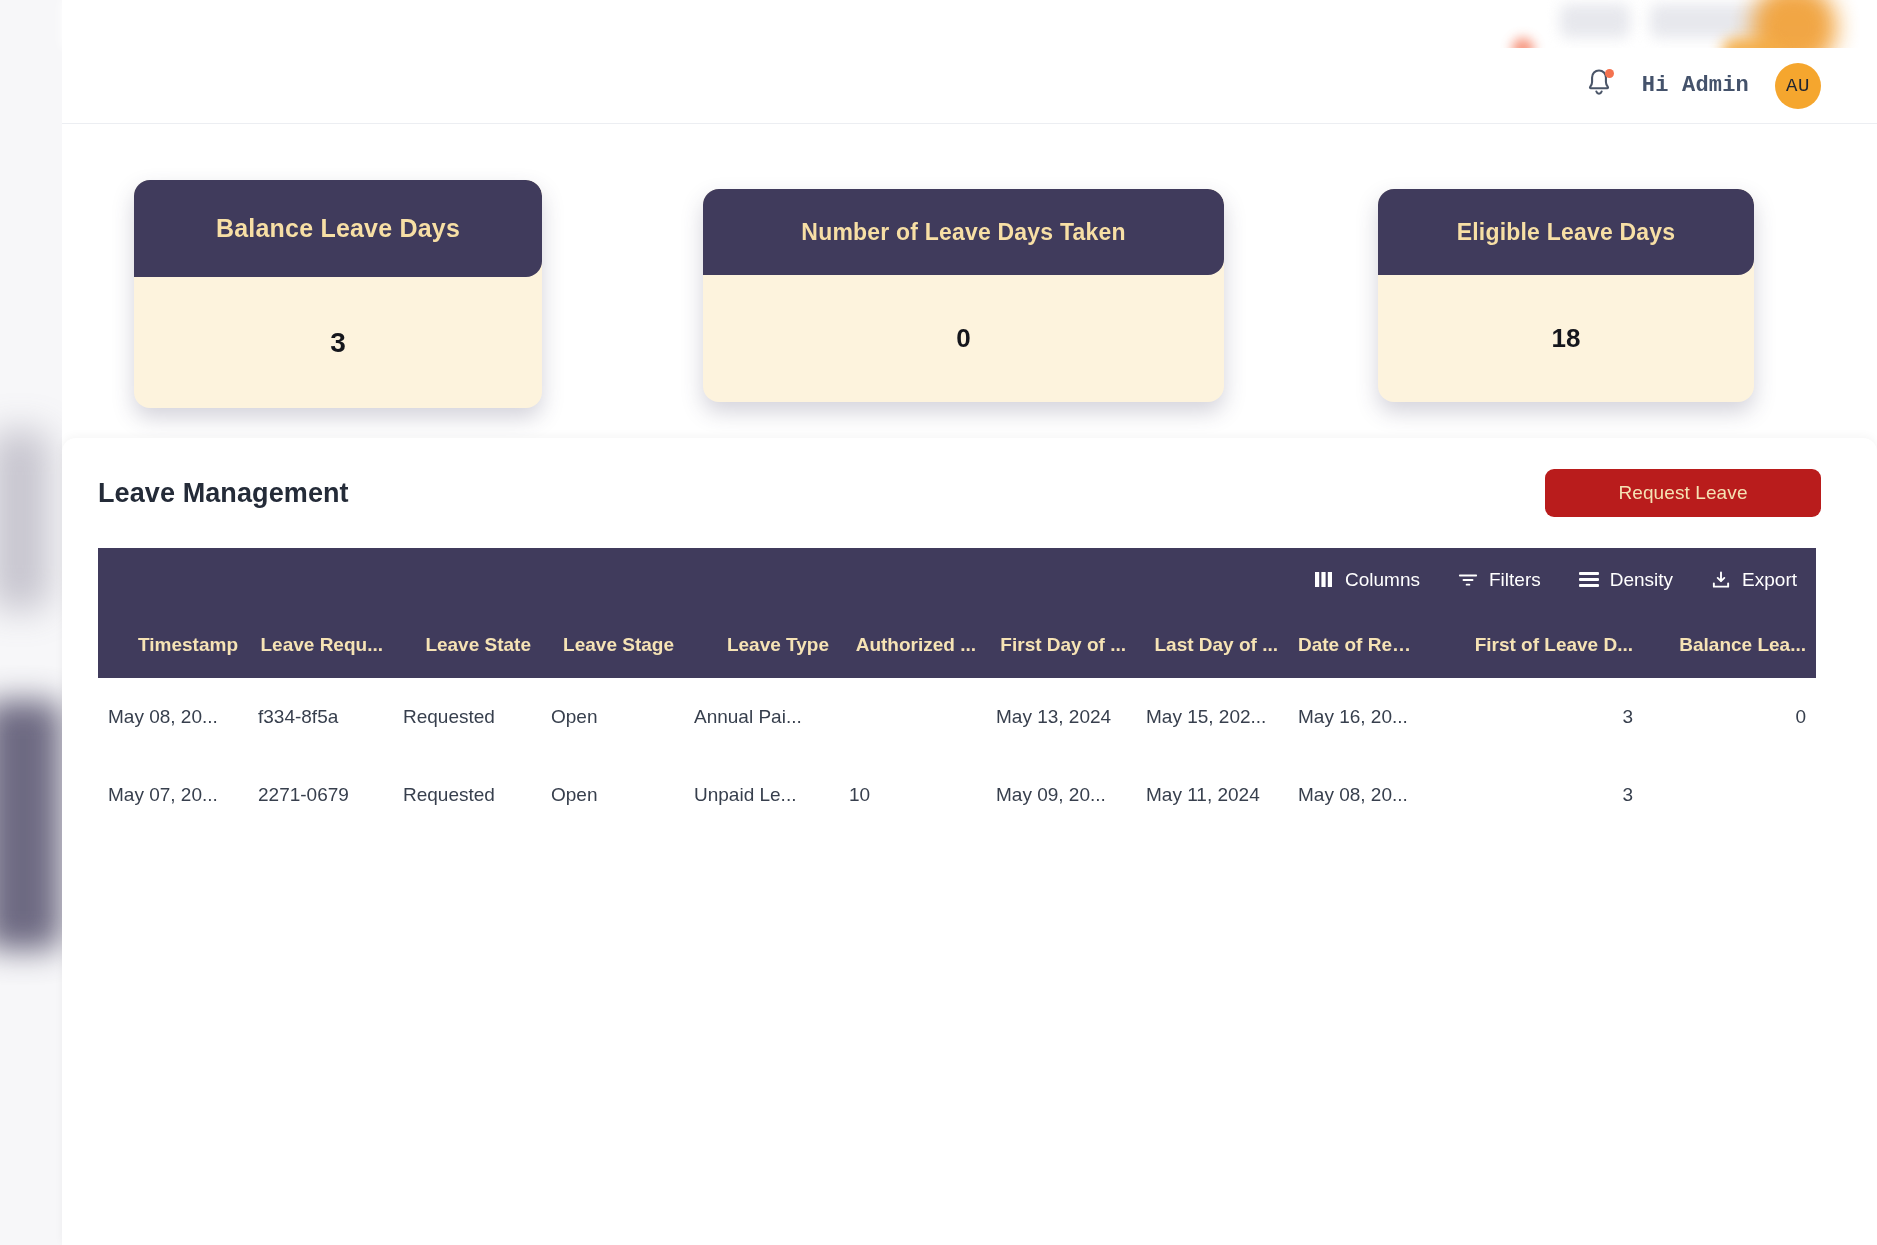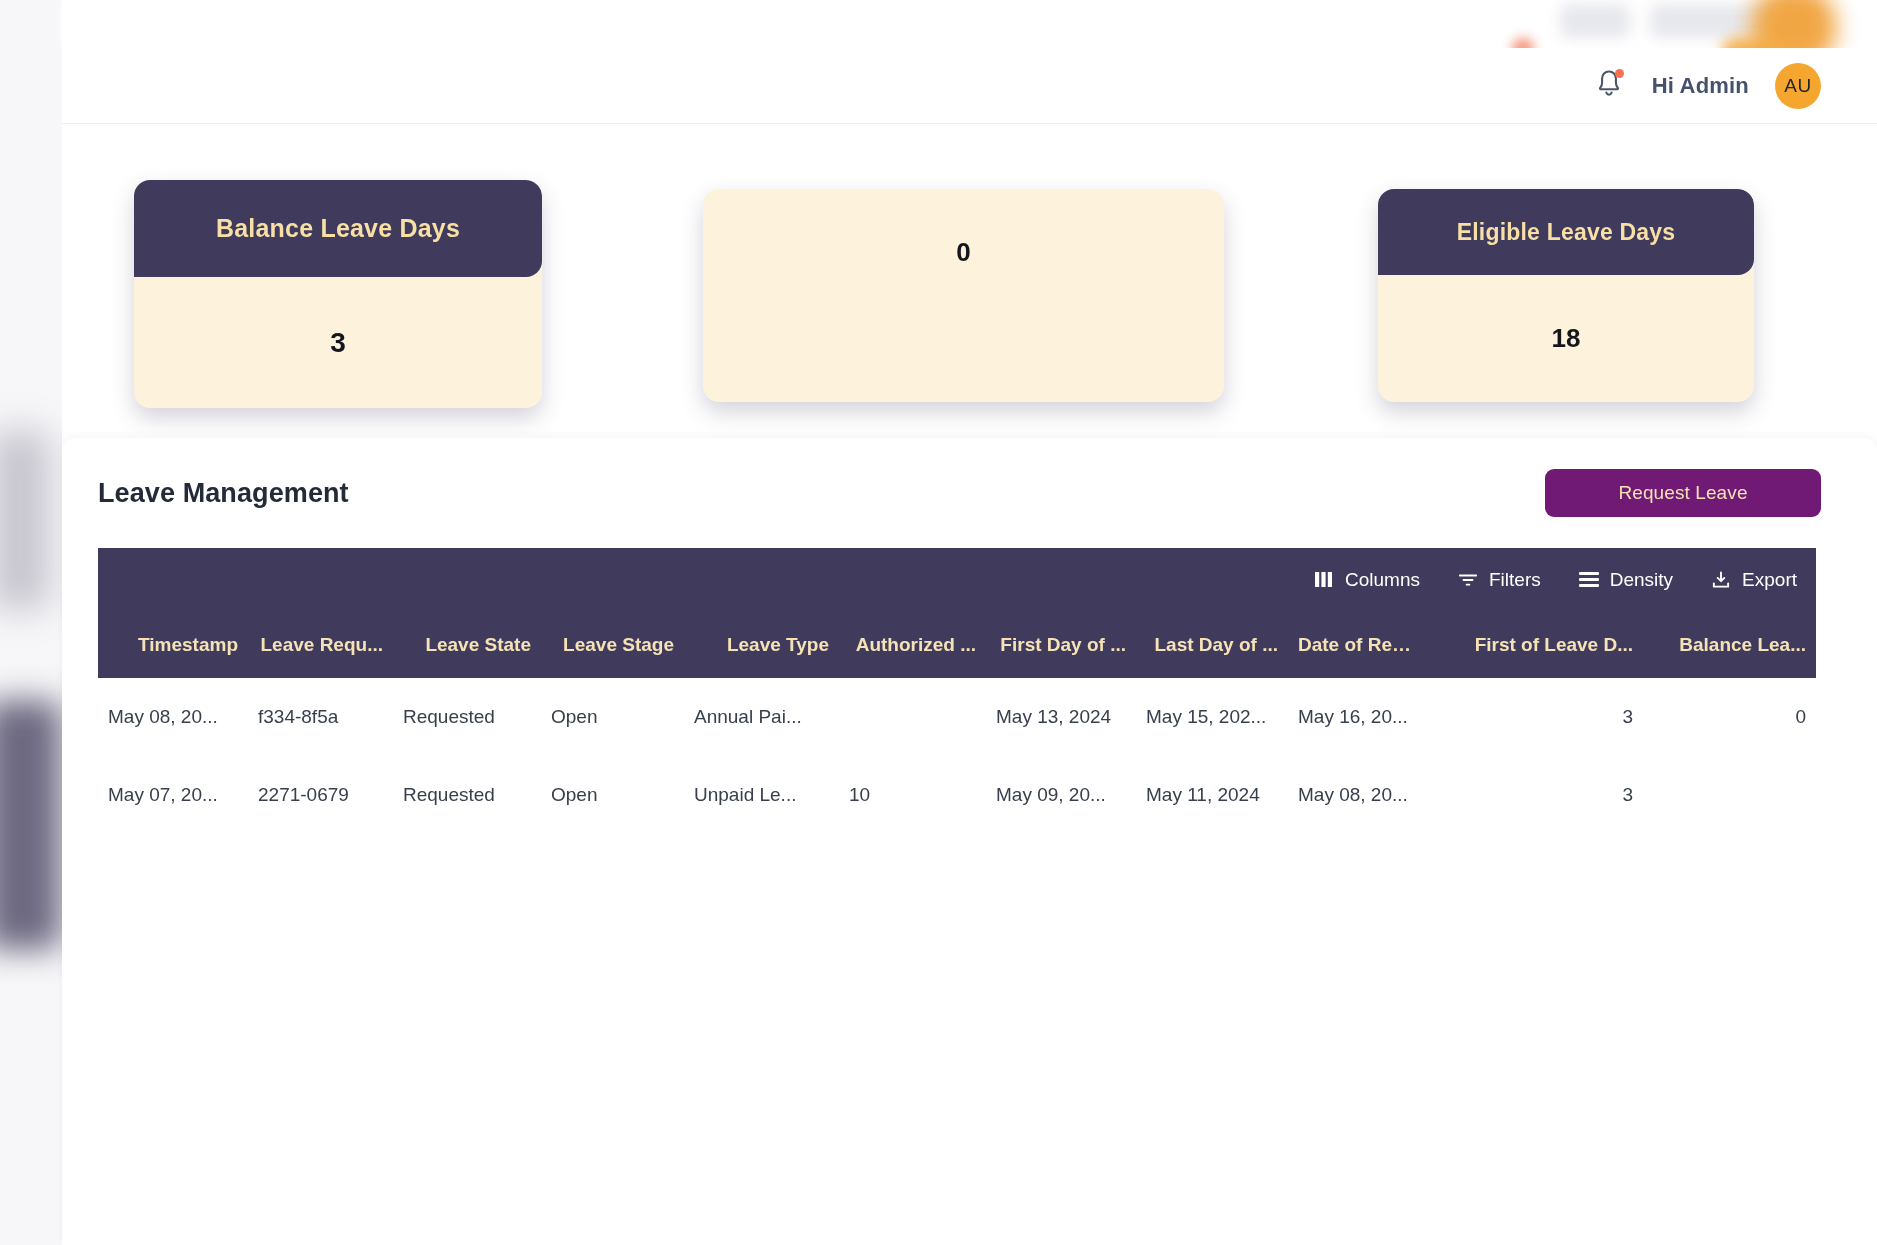--- a/index.html
+++ b/index.html
@@ -108,20 +108,21 @@
   .app-header {
     position: absolute;
     left: 0; top: 0;
     width: 1815px; height: 76px;
     background: #ffffff;
     border-bottom: 1px solid #eceef2;
     display: flex;
     align-items: center;
     justify-content: flex-end;
     padding-right: 56px;
+    font-family: Liberation Mono, monospace;
   }
   .header-right { display: flex; align-items: center; gap: 26px; }
 
   .bell-wrap { position: relative; width: 34px; height: 36px; display: flex; align-items: center; justify-content: center; cursor: pointer; }
   .bell-dot {
     position: absolute; top: 1px; right: 2px;
     width: 9px; height: 9px; border-radius: 50%;
     background: #f4724f;
   }
   .greeting {
@@ -210,21 +211,21 @@
     justify-content: space-between;
     padding: 0 56px 0 36px;
   }
   .lm-title {
     font-size: 27px;
     font-weight: bold;
     color: #242b38;
     letter-spacing: .1px;
   }
   .req-btn {
-    background: #701a75;
+    background: #b91c1c;
     color: #f5e2b4;
     border: none;
     border-radius: 9px;
     width: 276px; height: 48px;
     font-size: 19px;
     font-family: "Liberation Sans", sans-serif;
     cursor: pointer;
     letter-spacing: .1px;
   }
 
@@ -330,20 +331,21 @@
   </div>
 
   <div class="cards-row">
 
     <div class="stat-card" id="card0">
       <div class="cap">Balance Leave Days</div>
       <div class="val">3</div>
     </div>
 
     <div class="stat-card" id="card1">
+      <div class="cap">Number of Leave Days Taken</div>
       <div class="val">0</div>
     </div>
 
     <div class="stat-card" id="card2">
       <div class="cap">Eligible Leave Days</div>
       <div class="val">18</div>
     </div>
   </div>
 
   <div class="lm-panel">

